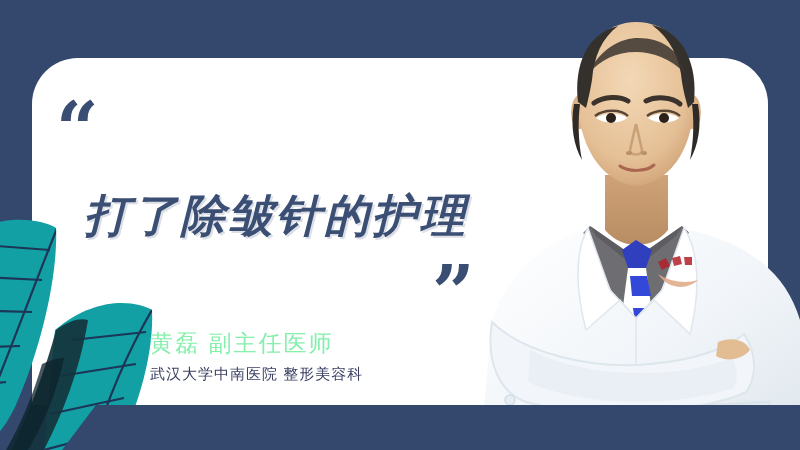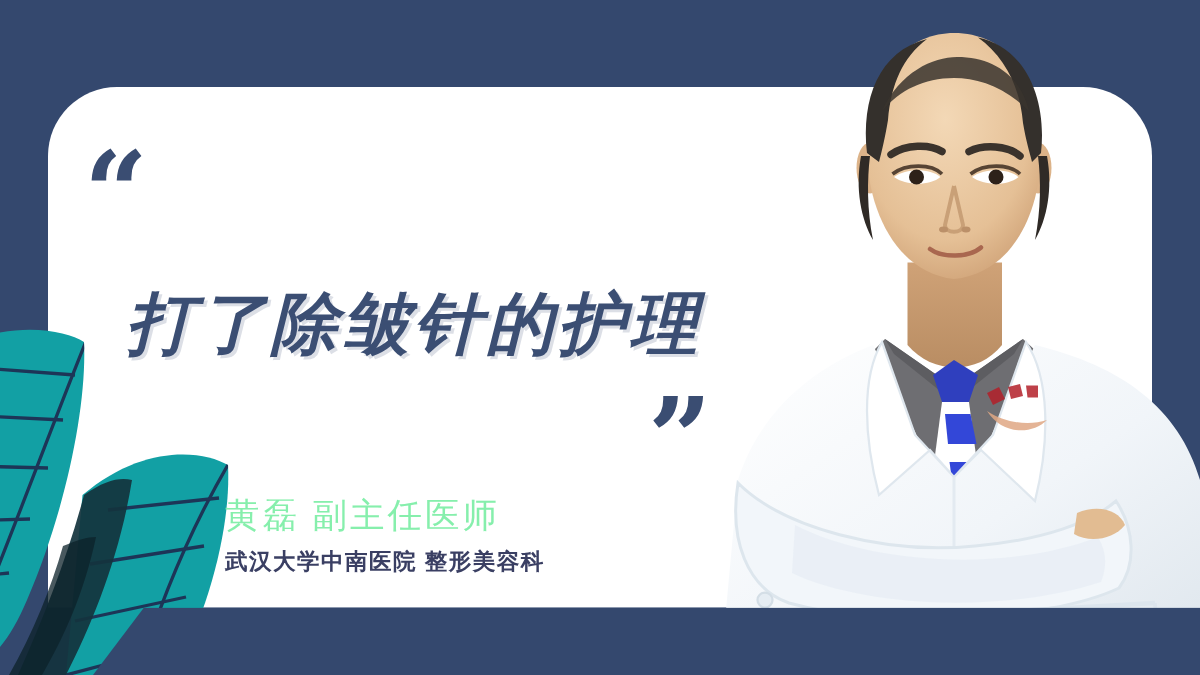--- a/index.html
+++ b/index.html
@@ -85,21 +85,20 @@
     white-space: nowrap;
   }
   #doctor-affiliation {
     position: absolute;
     left: 150px;
     top: 365px;
     font-size: 15px;
     letter-spacing: 1px;
     color: #3a3f63;
     white-space: nowrap;
-    font-weight: bold;
   }
 
   
   #leaves {
     position: absolute;
     left: 0;
     top: 200px;
     width: 175px;
     height: 250px;
     pointer-events: none;

